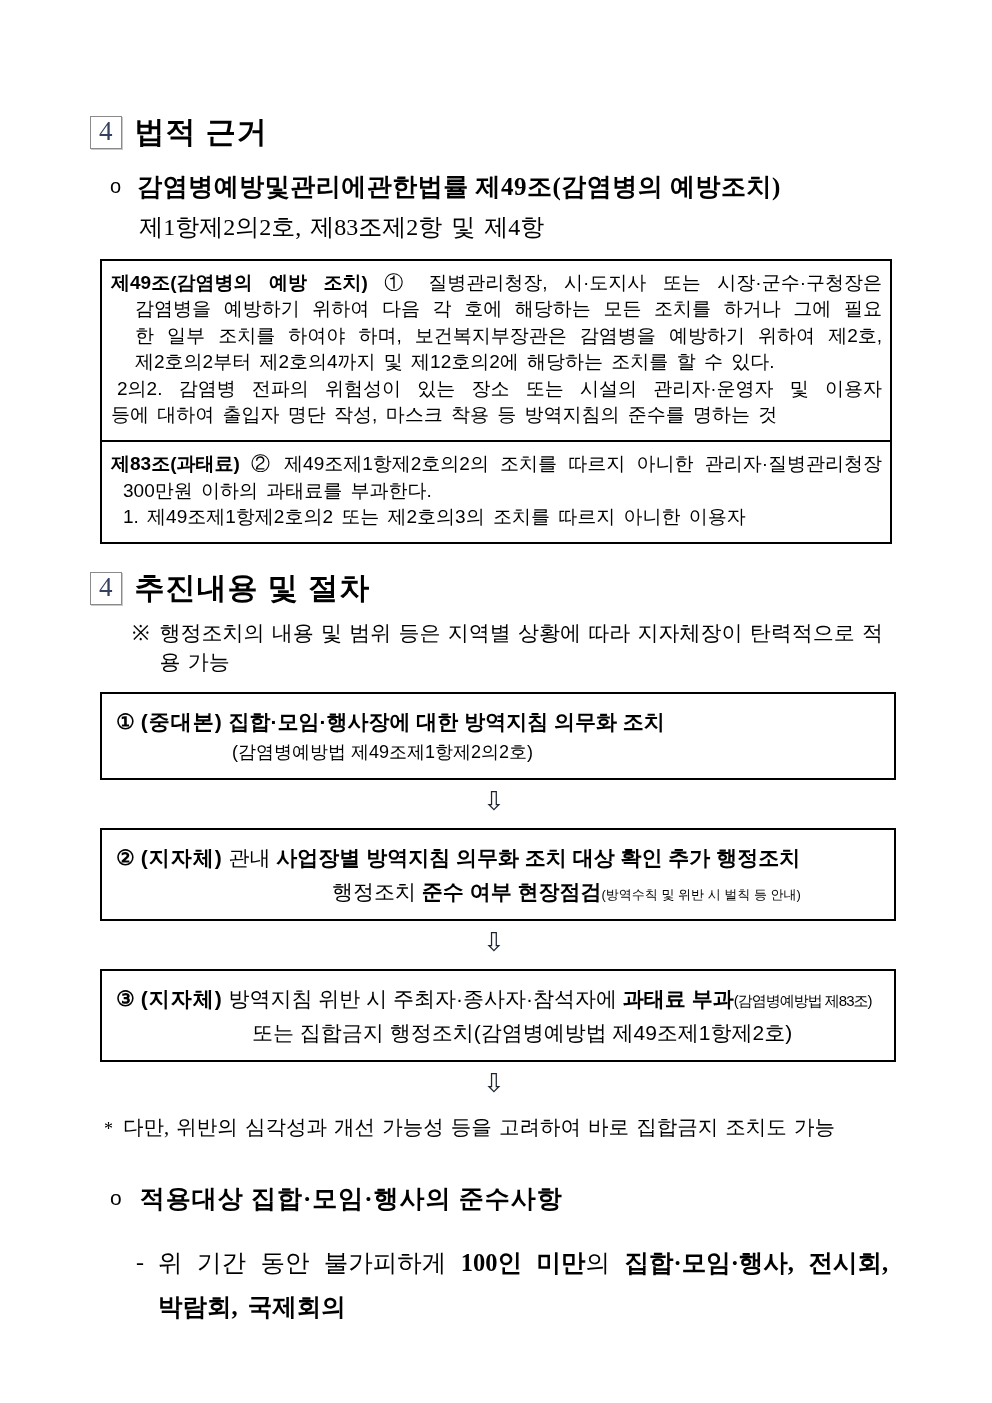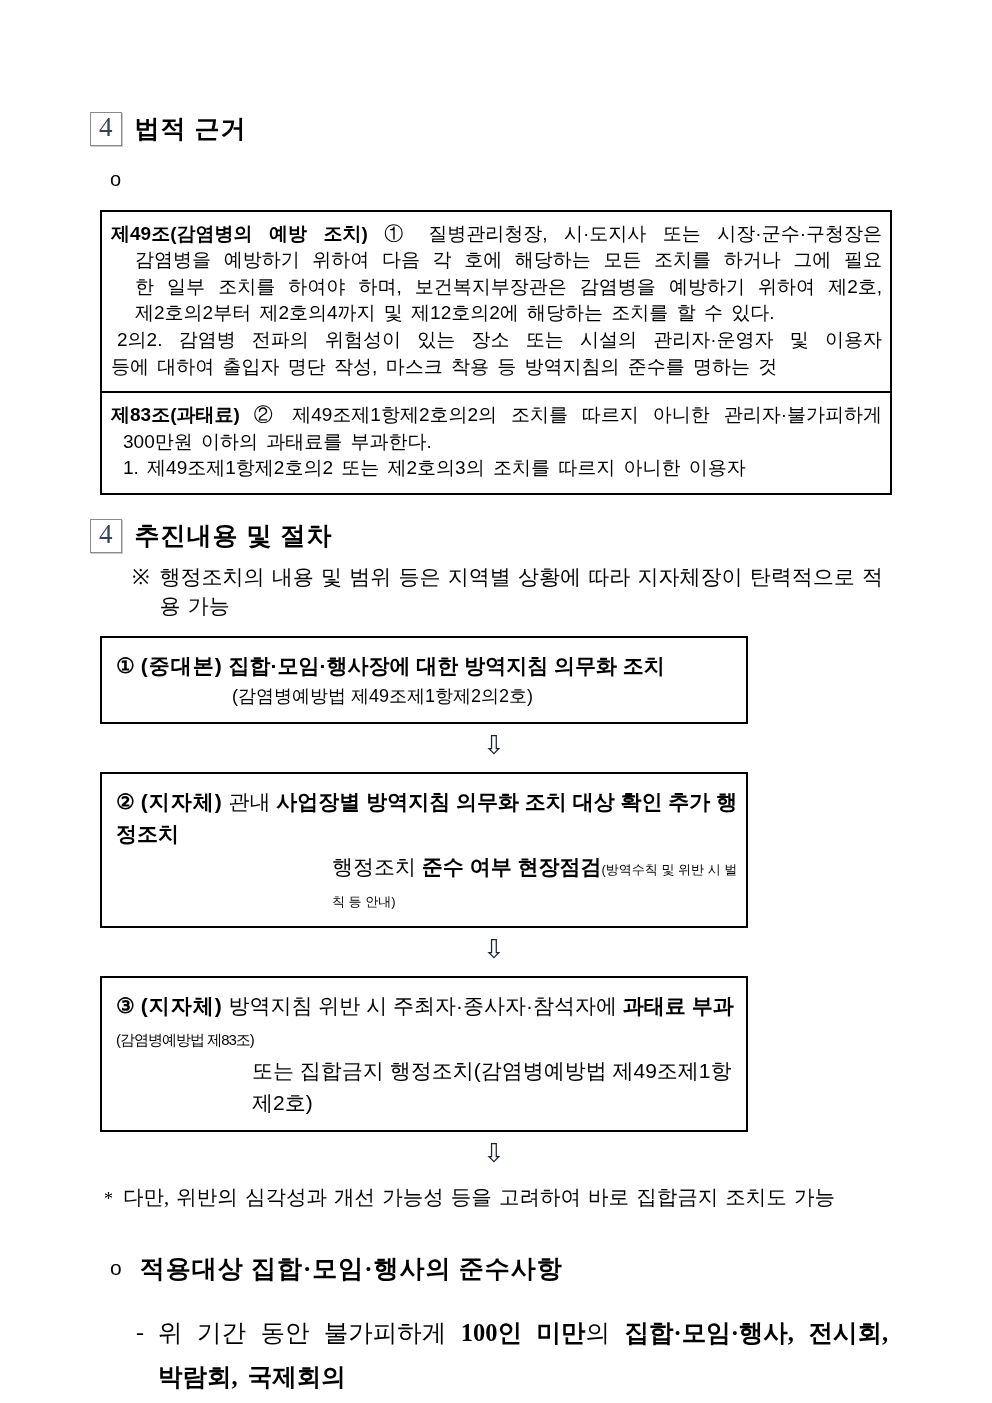--- a/index.html
+++ b/index.html
@@ -10,21 +10,21 @@
     font-family:"Liberation Serif", serif;
     padding:112px 92px 0 88px;
   }
   
   .sec-h { display:flex; align-items:center; gap:13px; margin-left:2px; }
   .num-box {
     font-family:"Liberation Serif", serif; font-size:27px; line-height:1.1;
     color:#35425f; border:1px solid #8a8a8a; padding:0 8px 2px 8px;
     box-shadow:1px 1px 0 #c9c9c9;
   }
-  .sec-title { font-family:"Liberation Sans", sans-serif; font-weight:bold; font-size:25px; letter-spacing:1px; }
+  .sec-title { font-family:"Liberation Sans", sans-serif; font-weight:bold; font-size:30px; letter-spacing:1px; }
 
   
   .bullet-row { display:flex; margin-top:18px; margin-left:22px; }
   .o-bullet { font-family:"Liberation Sans", sans-serif; font-size:20px; line-height:1.5; margin-right:16px; }
   .law-l1 { font-weight:bold; font-size:25px; letter-spacing:0.5px; line-height:1.3; }
   .law-l2 { font-weight:normal; font-size:24px; margin-top:7px; margin-left:2px; word-spacing:3px; }
 
   
   .law-box {
     border:2px solid #000; margin-top:16px; margin-left:12px; margin-right:0;
@@ -39,21 +39,21 @@
   .ind12 { padding-left:12px; }
   .ind6  { padding-left:6px; }
   .lb-head { font-weight:bold; }
 
   
   .note-row { display:flex; margin-top:10px; margin-left:44px; font-size:21px; line-height:1.4; word-spacing:2px; }
   .note-mark { margin-right:10px; }
 
   
   .pbox {
-    border:2px solid #000; margin-top:14px; margin-left:12px; width:648px;
+    border:2px solid #000; margin-top:14px; margin-left:12px; width:796px;
     padding:12px 2px 12px 14px;
     font-family:"Liberation Sans", sans-serif; font-size:21px; line-height:1.5;
   }
   .pb-num { font-weight:bold; }
   .pb-actor { font-weight:bold; letter-spacing:1px; }
   .pb-b { font-weight:bold; }
   .pb-small { font-size:13px; }
   .pb-tiny { font-size:15px; letter-spacing:-1px; }
   .pb-l2-1 { padding-left:116px; font-size:18px; margin-top:2px; }
   .pb-l2-2 { padding-left:216px; margin-top:2px; }
@@ -79,37 +79,39 @@
 <div class="page">
 
   <div class="sec-h">
     <span class="num-box">4</span>
     <span class="sec-title">법적 근거</span>
   </div>
 
   <div class="bullet-row">
     <span class="o-bullet">o</span>
     <div>
+      <div class="law-l1">감염병예방및관리에관한법률 제49조(감염병의 예방조치)</div>
+      <div class="law-l2">제1항제2의2호, 제83조제2항 및 제4항</div>
     </div>
   </div>
 
   <div class="law-box">
     <div class="lb-line jfull">
       <span class="lb-head">제49조(감염병의 예방 조치)</span><span> ① 질병관리청장, 시·도지사 또는 시장·군수·구청장은</span>
     </div>
     <div class="lb-line jfull ind24">감염병을 예방하기 위하여 다음 각 호에 해당하는 모든 조치를 하거나 그에 필요</div>
     <div class="lb-line jfull ind24">한 일부 조치를 하여야 하며, 보건복지부장관은 감염병을 예방하기 위하여 제2호,</div>
     <div class="lb-line ind24">제2호의2부터 제2호의4까지 및 제12호의2에 해당하는 조치를 할 수 있다.</div>
     <div class="lb-line jfull ind6">2의2. 감염병 전파의 위험성이 있는 장소 또는 시설의 관리자·운영자 및 이용자</div>
     <div class="lb-line">등에 대하여 출입자 명단 작성, 마스크 착용 등 방역지침의 준수를 명하는 것</div>
   </div>
 
   <div class="law-box second">
     <div class="lb-line jfull">
-      <span class="lb-head">제83조(과태료)</span><span> ② 제49조제1항제2호의2의 조치를 따르지 아니한 관리자·불가피하게</span>
+      <span class="lb-head">제83조(과태료)</span><span> ② 제49조제1항제2호의2의 조치를 따르지 아니한 관리자·질병관리청장</span>
     </div>
     <div class="lb-line ind12">300만원 이하의 과태료를 부과한다.</div>
     <div class="lb-line ind12">1. 제49조제1항제2호의2 또는 제2호의3의 조치를 따르지 아니한 이용자</div>
   </div>
 
   <div class="sec-h" style="margin-top:24px;">
     <span class="num-box">4</span>
     <span class="sec-title">추진내용 및 절차</span>
   </div>
 

